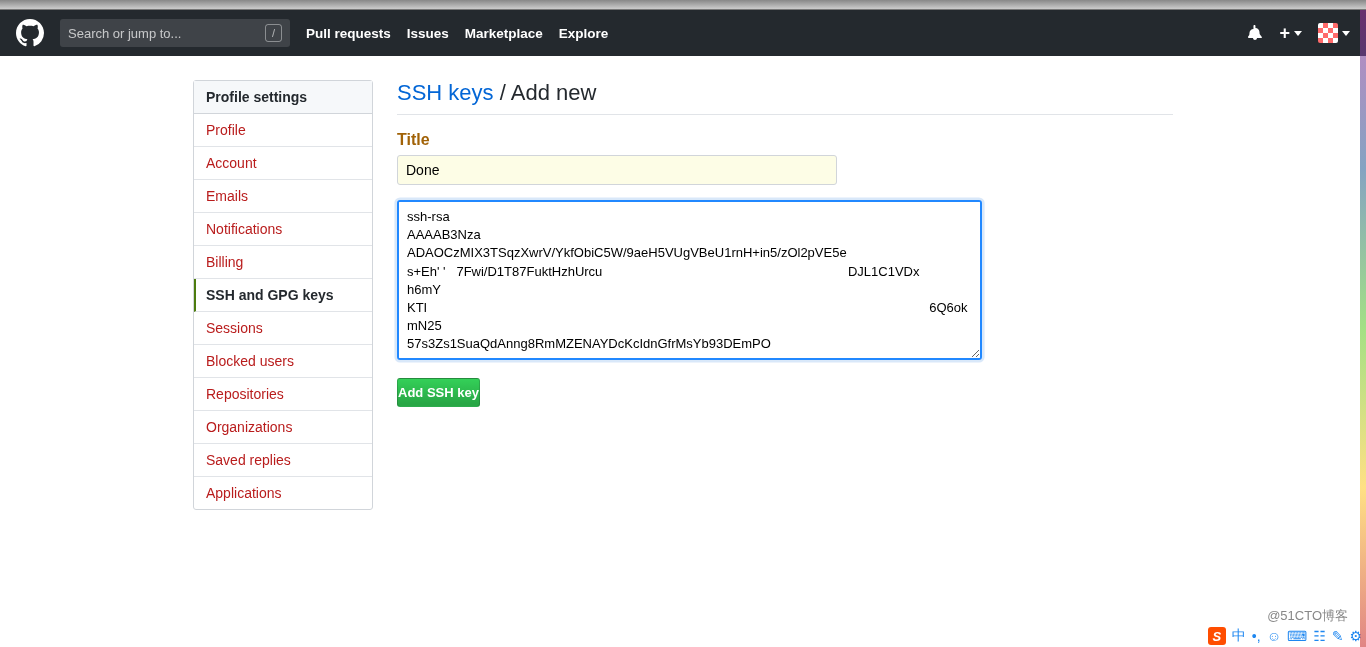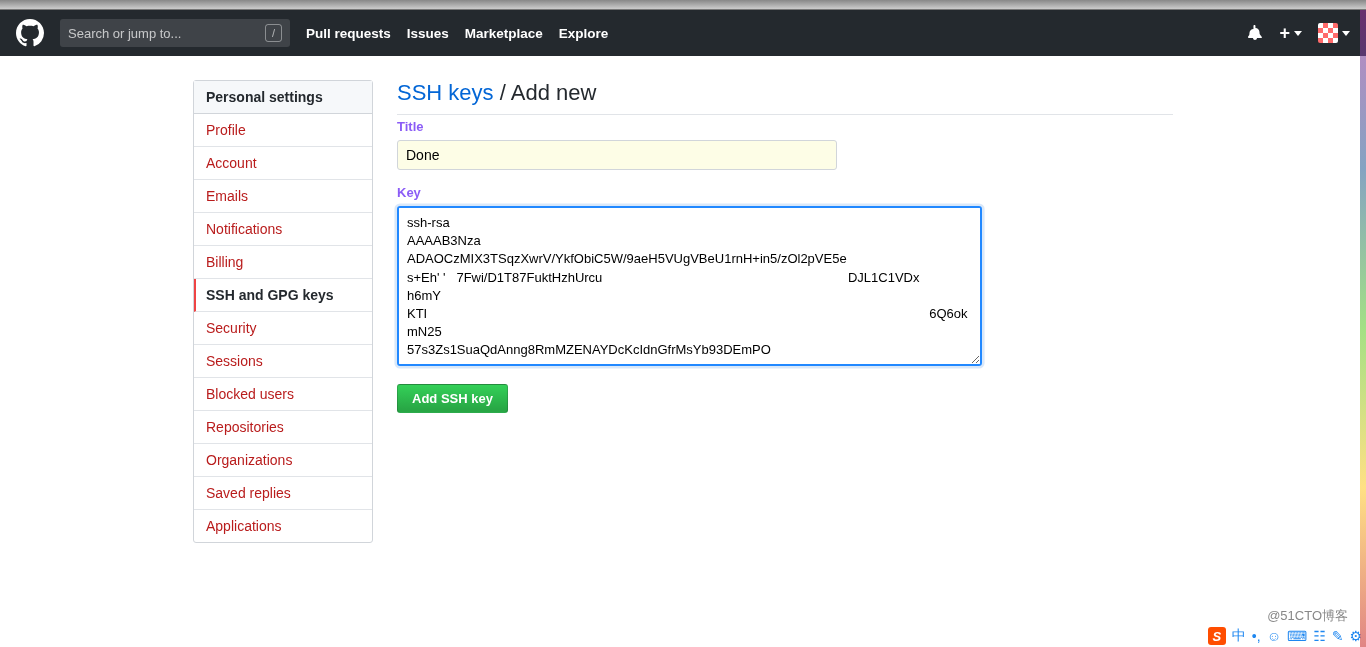--- a/index.html
+++ b/index.html
@@ -63,28 +63,28 @@
     .plus { font-size: 18px; font-weight: 600; color: #fff; }
     .caret { width: 0; height: 0; border-left: 4px solid transparent; border-right: 4px solid transparent; border-top: 5px solid #fff; display: inline-block; margin-left: 2px; }
     .avatar { width: 20px; height: 20px; background: #f66; border-radius: 2px; display: inline-block;
       background-image: repeating-conic-gradient(#ff6b6b 0% 25%, #fff 0% 50%); background-size: 10px 10px; }
     .container { width: 980px; margin: 0 auto; display: flex; gap: 24px; padding-top: 24px; }
     .sidebar { width: 180px; }
     .side-box { border: 1px solid #d1d5da; border-radius: 3px; margin-bottom: 20px; }
     .side-head { background: #f6f8fa; padding: 8px 12px; font-size: 14px; font-weight: 600; color: #24292e; border-bottom: 1px solid #d1d5da; }
     .side-item { display: block; padding: 8px 12px; color: #b91c1c; text-decoration: none; border-bottom: 1px solid #e1e4e8; font-size: 14px; cursor: pointer; }
     .side-item:last-child { border-bottom: none; }
-    .side-item.selected { color: #24292e; font-weight: 600; border-left: 2px solid #ef4444; padding-left: 10px; cursor: default; }
+    .side-item.selected { color: #24292e; font-weight: 600; border-left: 2px solid #4d7c0f; padding-left: 10px; cursor: default; }
     .main { flex: 1; width: 585px; }
-    .subhead { border-bottom: 1px solid #e1e4e8; padding-bottom: 8px; margin-bottom: 4px; }
+    .subhead { border-bottom: 1px solid #e1e4e8; padding-bottom: 8px; margin-bottom: 16px; }
     .subhead h2 { font-size: 22px; font-weight: 400; }
     .subhead-link { color: #0366d6; }
     .subhead-sep { color: #24292e; }
     .form-group { margin-bottom: 15px; }
-    label { display: block; font-weight: 600; font-size: 13px; margin-bottom: 6px; color: #8b5cf6; }
+    label { display: block; font-weight: 600; font-size: 16px; margin-bottom: 6px; color: #a16207; }
     .title-input, .key-textarea {
       width: 100%;
       border: 1px solid #d1d5da;
       border-radius: 3px;
       padding: 6px 8px;
       font-size: 14px;
       font-family: inherit;
     }
     .title-input { width: 440px; background: #fdfde6; }
     .key-textarea {
@@ -96,21 +96,21 @@
       outline: none;
       box-shadow: 0 0 0 0.2em rgba(3,102,214,0.15);
       font-family: inherit;
       line-height: 1.4;
     }
     .btn-primary {
       background: linear-gradient(-180deg,#34d058,#28a745 90%);
       color: #fff;
       border: 1px solid rgba(27,31,35,.2);
       border-radius: 3px;
-      padding: 6px 14px;
+      padding: 6px 0;
       font-size: 13px;
       font-weight: 600;
       cursor: pointer;
     }
     .watermark {
       position: fixed;
       right: 18px;
       bottom: 22px;
       color: #888;
       font-size: 13px;
@@ -165,28 +165,27 @@
     <span class="header-icon">
       <span class="avatar"></span>
         <span class="caret"></span>
     </span>
   </div>
 </div>
 
 <div class="container">
   <aside class="sidebar">
     <div class="side-box">
-      <div class="side-head">Personal settings</div>
+      <div class="side-head">Profile settings</div>
       <a class="side-item">Profile</a>
       <a class="side-item">Account</a>
       <a class="side-item">Emails</a>
       <a class="side-item">Notifications</a>
       <a class="side-item">Billing</a>
       <a class="side-item selected">SSH and GPG keys</a>
-      <a class="side-item">Security</a>
       <a class="side-item">Sessions</a>
       <a class="side-item">Blocked users</a>
       <a class="side-item">Repositories</a>
       <a class="side-item">Organizations</a>
       <a class="side-item">Saved replies</a>
       <a class="side-item">Applications</a>
     </div>
   </aside>
 
   <main class="main">
@@ -195,21 +194,20 @@
         <span class="subhead-link">SSH keys</span><span class="subhead-sep"> / </span><span>Add new</span>
       </h2>
     </div>
 
     <div class="form-group">
       <label>Title</label>
       <input class="title-input" value="Done" style="">
     </div>
 
     <div class="form-group">
-      <label>Key</label>
       <textarea class="key-textarea" style="">ssh-rsa
 AAAAB3Nza                                           ADAOCzMIX3TSqzXwrV/YkfObiC5W/9aeH5VUgVBeU1rnH+in5/zOl2pVE5e
 s+Eh' '   7Fwi/D1T87FuktHzhUrcu                                                                    DJL1C1VDx                        h6mY
 KTI                                                                                                                                           6Q6ok
 mN25                                                                     57s3Zs1SuaQdAnng8RmMZENAYDcKcIdnGfrMsYb93DEmPO
 UXBJ+qlUf9jJ0S7AIE93Wq7jqQlu4tKQ;                                        .com
 </textarea>
     </div>
 
     <button class="btn-primary">Add SSH key</button>

